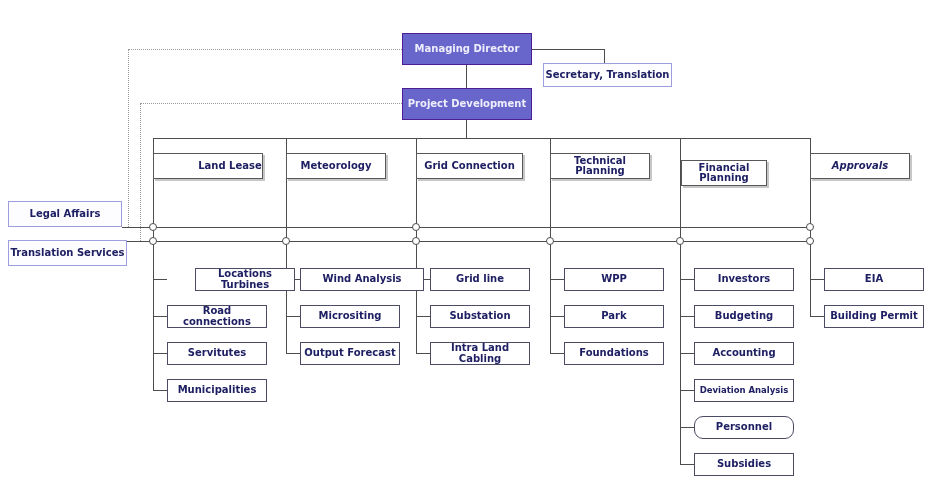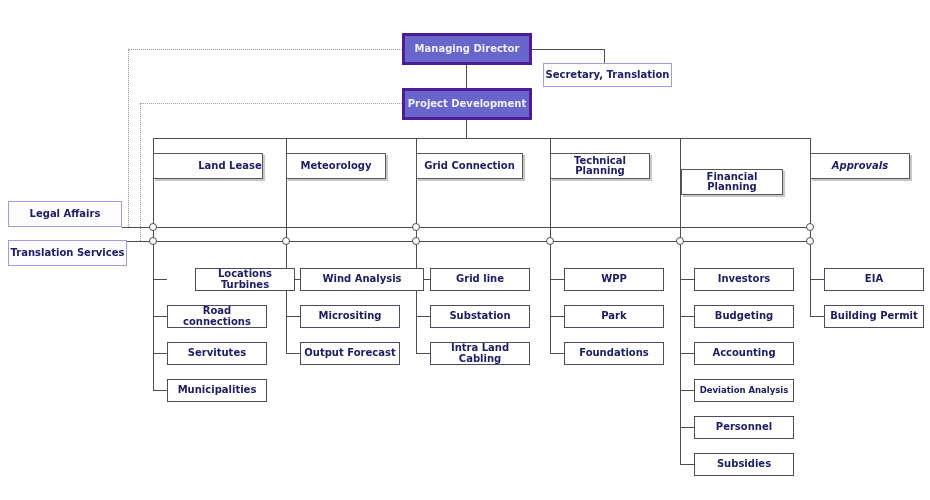--- a/index.html
+++ b/index.html
@@ -8,21 +8,21 @@
     font-family:"DejaVu Sans","Liberation Sans",sans-serif;
     overflow:hidden;
   }
   .box{
     position:absolute;box-sizing:border-box;
     display:flex;align-items:center;justify-content:center;
     text-align:center;font-weight:bold;font-size:10px;line-height:1.05;
     color:#1f2063;background:#fff;
   }
   .purple{
-    background:#6866cb;border:3px solid #4c1d95;color:#eeeefc;
+    background:#6866cb;border:1px solid #4c1d95;color:#eeeefc;
   }
   .lav{
     background:#fdfdff;border:1px solid #9e9ede;
   }
   .dept{
     background:#ffffff;border:1px solid #58585a;
     box-shadow:2px 2px 0 rgba(130,130,130,0.45);
     z-index:3;
   }
   .sub{
@@ -80,21 +80,21 @@
   <div class="box lav" style="left:543px;top:63px;width:129px;height:24px;">Secretary, Translation</div>
   <div class="box purple" style="left:402px;top:88px;width:130px;height:32px;">Project Development</div>
 
   <div class="box lav" style="left:8px;top:201px;width:114px;height:26px;">Legal Affairs</div>
   <div class="box lav" style="left:8px;top:240px;width:119px;height:26px;">Translation Services</div>
 
   <div class="box dept" style="left:153px;top:153px;width:110px;height:26px;padding-left:44px;">Land Lease</div>
   <div class="box dept" style="left:286px;top:153px;width:100px;height:26px;">Meteorology</div>
   <div class="box dept" style="left:416px;top:153px;width:107px;height:26px;">Grid Connection</div>
   <div class="box dept" style="left:550px;top:153px;width:100px;height:26px;">Technical Planning</div>
-  <div class="box dept" style="left:681px;top:169px;width:102px;height:26px;">Financial Planning</div>
+  <div class="box dept" style="left:681px;top:160px;width:86px;height:26px;">Financial Planning</div>
   <div class="box dept" style="left:810px;top:153px;width:100px;height:26px;font-style:italic;">Approvals</div>
 
   <div class="hline" style="left:153px;top:279px;width:14px;"></div>
   <div class="hline" style="left:153px;top:316px;width:14px;"></div>
   <div class="hline" style="left:153px;top:353px;width:14px;"></div>
   <div class="hline" style="left:153px;top:390px;width:14px;"></div>
   <div class="box sub" style="left:167px;top:268px;width:100px;height:23px;margin-left:28px;">Locations Turbines</div>
   <div class="box sub" style="left:167px;top:305px;width:100px;height:23px;">Road connections</div>
   <div class="box sub" style="left:167px;top:342px;width:100px;height:23px;">Servitutes</div>
   <div class="box sub" style="left:167px;top:379px;width:100px;height:23px;">Municipalities</div>
@@ -123,21 +123,21 @@
   <div class="hline" style="left:680px;top:279px;width:14px;"></div>
   <div class="hline" style="left:680px;top:316px;width:14px;"></div>
   <div class="hline" style="left:680px;top:353px;width:14px;"></div>
   <div class="hline" style="left:680px;top:390px;width:14px;"></div>
   <div class="hline" style="left:680px;top:427px;width:14px;"></div>
   <div class="hline" style="left:680px;top:464px;width:14px;"></div>
   <div class="box sub" style="left:694px;top:268px;width:100px;height:23px;">Investors</div>
   <div class="box sub" style="left:694px;top:305px;width:100px;height:23px;">Budgeting</div>
   <div class="box sub" style="left:694px;top:342px;width:100px;height:23px;">Accounting</div>
   <div class="box sub small" style="left:694px;top:379px;width:100px;height:23px;">Deviation Analysis</div>
-  <div class="box sub" style="left:694px;top:416px;width:100px;height:23px;">Personnel</div>
+  <div class="box sub" style="left:694px;top:416px;width:100px;height:23px;border-radius:9px;">Personnel</div>
   <div class="box sub" style="left:694px;top:453px;width:100px;height:23px;">Subsidies</div>
 
   <div class="hline" style="left:810px;top:279px;width:14px;"></div>
   <div class="hline" style="left:810px;top:316px;width:14px;"></div>
   <div class="box sub" style="left:824px;top:268px;width:100px;height:23px;">EIA</div>
   <div class="box sub" style="left:824px;top:305px;width:100px;height:23px;">Building Permit</div>
 
 </div>
 
 </body></html>

